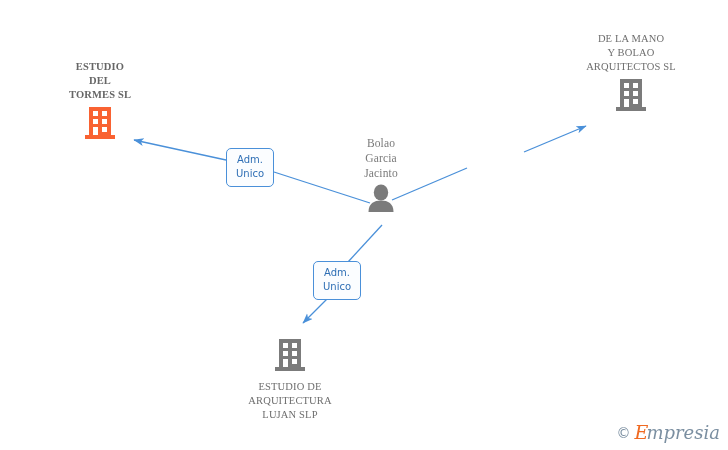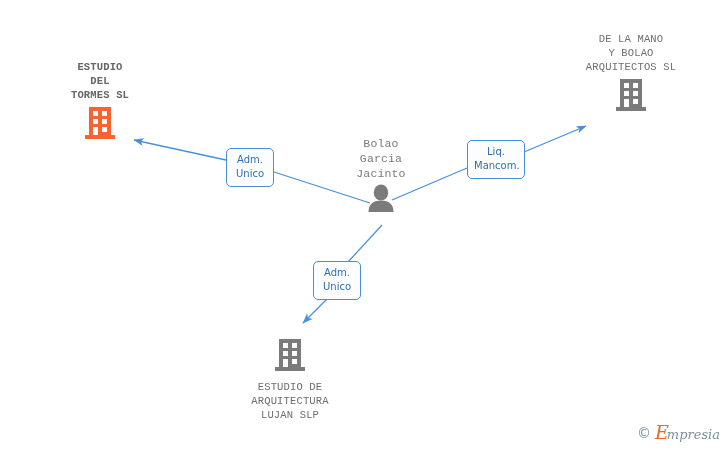--- a/index.html
+++ b/index.html
@@ -27,21 +27,21 @@
     pointer-events: none;
   }
 
   
   .node {
     position: absolute;
     text-align: center;
     width: 150px;
   }
   .node-label {
-    font-family: Liberation Mono, monospace;
+    font-family: Liberation Serif, serif;
     font-size: 10.5px;
     line-height: 14px;
     color: #6e6e6e;
     letter-spacing: 0.15px;
     white-space: pre-line;
   }
   .node-label.bold {
     font-weight: bold;
     color: #666666;
   }
@@ -94,21 +94,21 @@
     font-family: "DejaVu Serif", serif;
     font-style: italic;
     font-size: 19px;
     color: #f06a22;
     line-height: 1;
     margin-right: -2px;
   }
   #watermark .wm-rest {
     font-family: "DejaVu Serif", serif;
     font-style: italic;
-    font-size: 13px;
+    font-size: 18px;
     color: #7b8fa1;
     line-height: 1;
   }
 </style>
 </head>
 <body>
 
 <div id="canvas">
 
   <svg id="edges" viewBox="0 0 728 450" width="728" height="450">
@@ -193,22 +193,20 @@
       </svg>
     </span>
     <div class="node-label">ESTUDIO DE
 ARQUITECTURA
 LUJAN SLP</div>
   </div>
 
   <div class="rel-box" style="left:226px; top:148px; width:48px;">Adm.
 Unico</div>
 
-  <div class="rel-box" style="left:467px; top:140px; width:58px;">Liq.
-Mancom.</div>
 
   <div class="rel-box" style="left:313px; top:261px; width:48px;">Adm.
 Unico</div>
 
   <div id="watermark">
     <span class="wm-c">©</span>
     <span style="display:flex; align-items:baseline;">
       <span class="wm-e">E</span>
       <span class="wm-rest">mpresia</span>
     </span>

